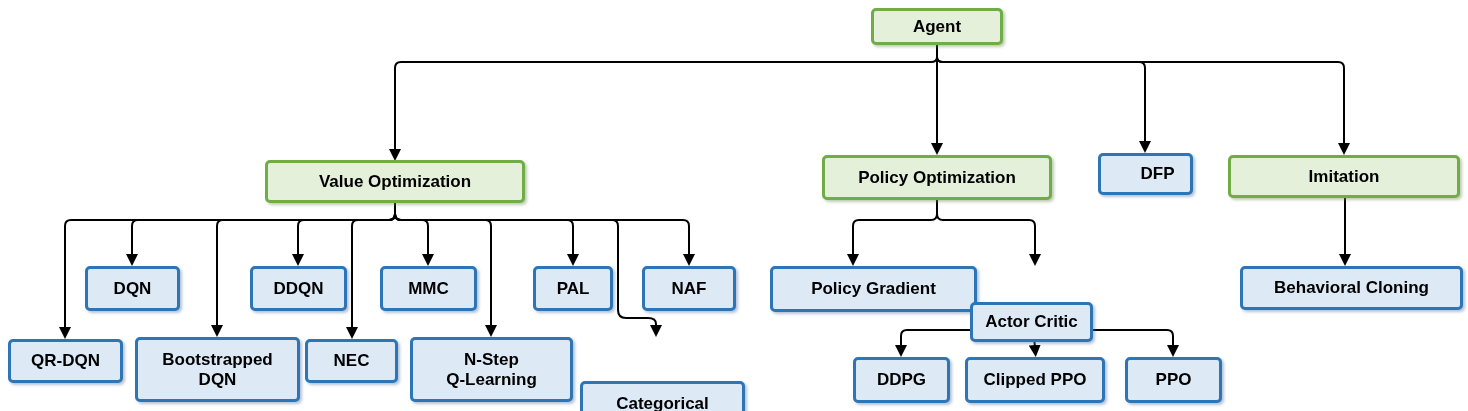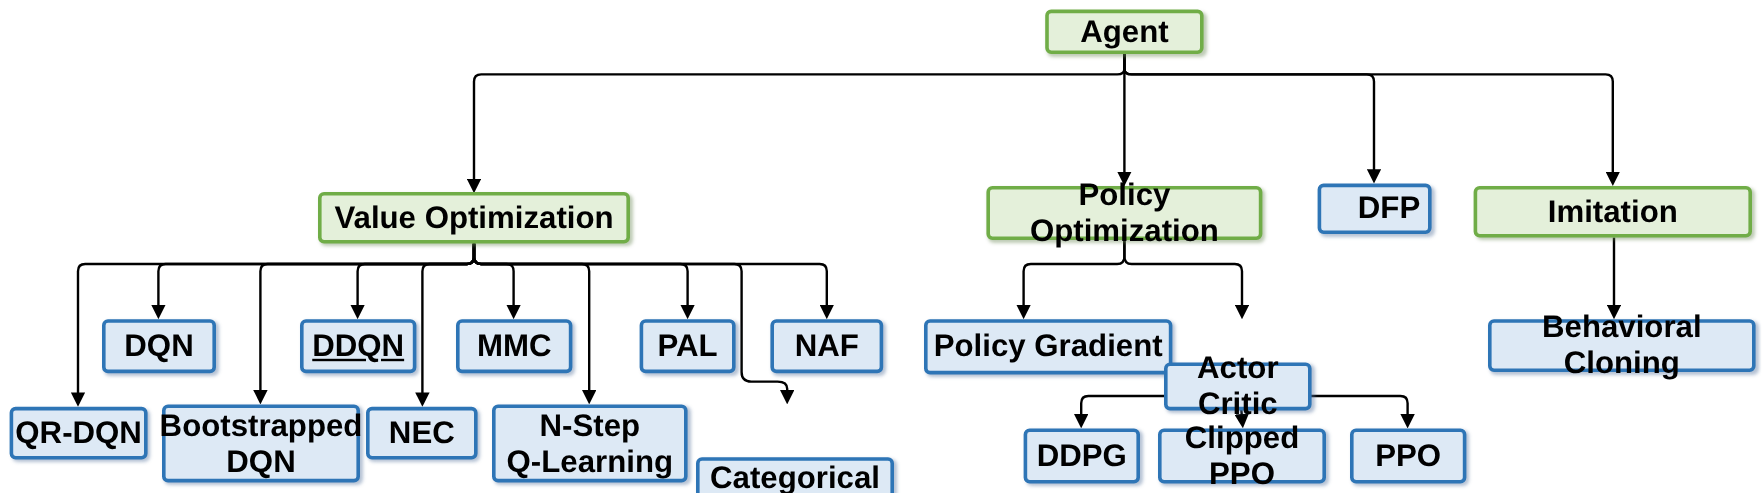--- a/index.html
+++ b/index.html
@@ -22,21 +22,21 @@
     height: 411px;
   }
   .node {
     position: absolute;
     box-sizing: border-box;
     display: flex;
     align-items: center;
     justify-content: center;
     text-align: center;
     font-weight: bold;
-    font-size: 26px;
+    font-size: 17px;
     line-height: 1.15;
     color: #000000;
     border-radius: 5px;
     white-space: pre-line;
     z-index: 2;
   }
   .node.green {
     background: #e4f0da;
     border: 3px solid #70ad47;
     box-shadow: 2px 2px 3px rgba(110,140,90,0.45);
@@ -91,21 +91,21 @@
   </svg>
 
   <div class="node green" style="left:871px; top:8px;   width:132px; height:37px;">Agent</div>
 
   <div class="node green" style="left:265px; top:160px; width:260px; height:43px;">Value Optimization</div>
   <div class="node green" style="left:822px; top:155px; width:230px; height:45px;">Policy Optimization</div>
   <div class="node blue" style="left:1098px;top:153px; width:95px;  height:42px;padding-left:24px;">DFP</div>
   <div class="node green" style="left:1228px;top:155px; width:232px; height:43px;">Imitation</div>
 
   <div class="node blue" style="left:85px;  top:266px; width:95px; height:45px;">DQN</div>
-  <div class="node blue" style="left:250px; top:266px; width:97px; height:45px;text-decoration:underline;">DDQN</div>
+  <div class="node blue" style="left:250px; top:266px; width:97px; height:45px;">DDQN</div>
   <div class="node blue" style="left:380px; top:266px; width:97px; height:45px;">MMC</div>
   <div class="node blue" style="left:533px; top:266px; width:80px; height:45px;">PAL</div>
   <div class="node blue" style="left:642px; top:266px; width:94px; height:45px;">NAF</div>
 
   <div class="node blue" style="left:8px;   top:339px; width:115px; height:44px;">QR-DQN</div>
   <div class="node blue" style="left:135px; top:337px; width:165px; height:65px;">Bootstrapped
 DQN</div>
   <div class="node blue" style="left:305px; top:339px; width:93px;  height:44px;">NEC</div>
   <div class="node blue" style="left:410px; top:337px; width:163px; height:65px;">N-Step
 Q-Learning</div>

